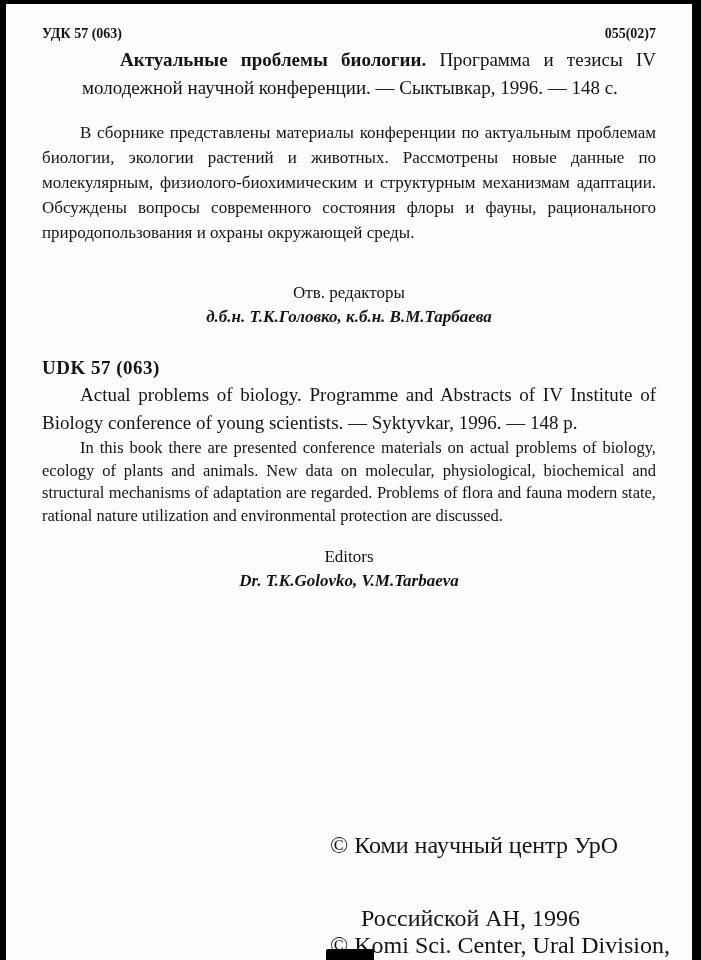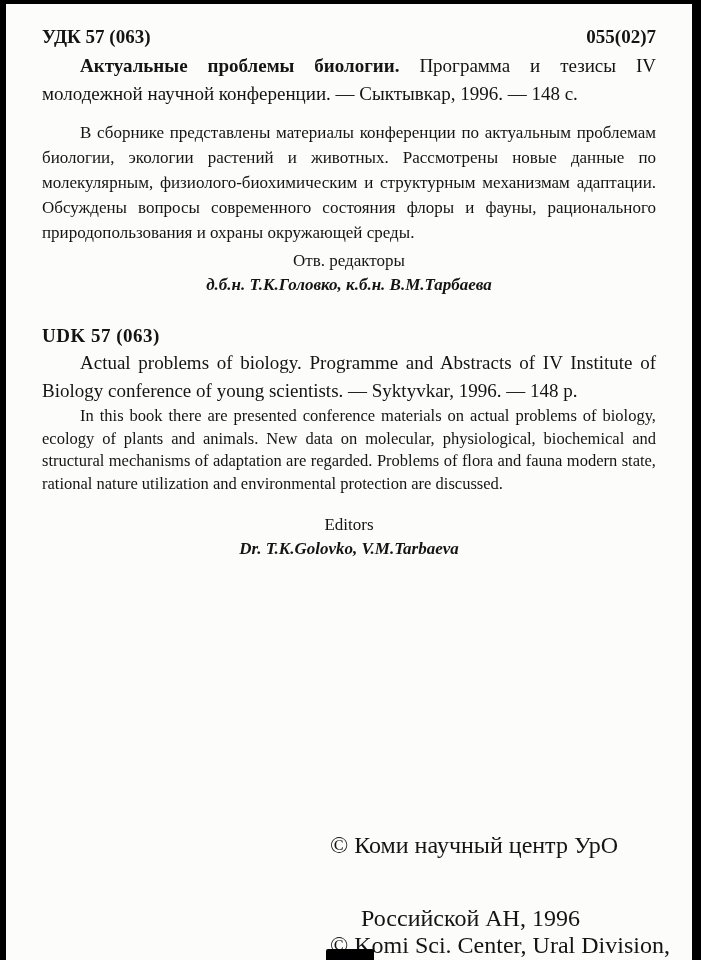--- a/index.html
+++ b/index.html
@@ -21,40 +21,41 @@
     border-right: 9px solid #000;
     overflow: hidden;
   }
   .content {
     padding: 22px 36px 0 36px;
   }
   .header-row {
     display: flex;
     justify-content: space-between;
     align-items: baseline;
-    font-size: 19px;
+    font-size: 14px;
     font-weight: bold;
   }
   .bib-entry {
     margin-top: 4px;
     font-size: 19px;
     line-height: 28px;
     text-align: justify;
     text-indent: 38px;
+    margin-left: 40px;
   }
   .bib-entry .lead { font-weight: bold; }
   .abstract {
-    margin-top: 12px;
+    margin-top: 18px;
     font-size: 17px;
     line-height: 25px;
     text-align: justify;
     text-indent: 38px;
   }
   .editors-block {
-    margin-top: 4px;
+    margin-top: 36px;
     text-align: center;
     font-size: 17px;
     line-height: 24px;
   }
   .editors-names {
     font-weight: bold;
     font-style: italic;
   }
   .section-en { margin-top: 28px; }
   .udk-en {

